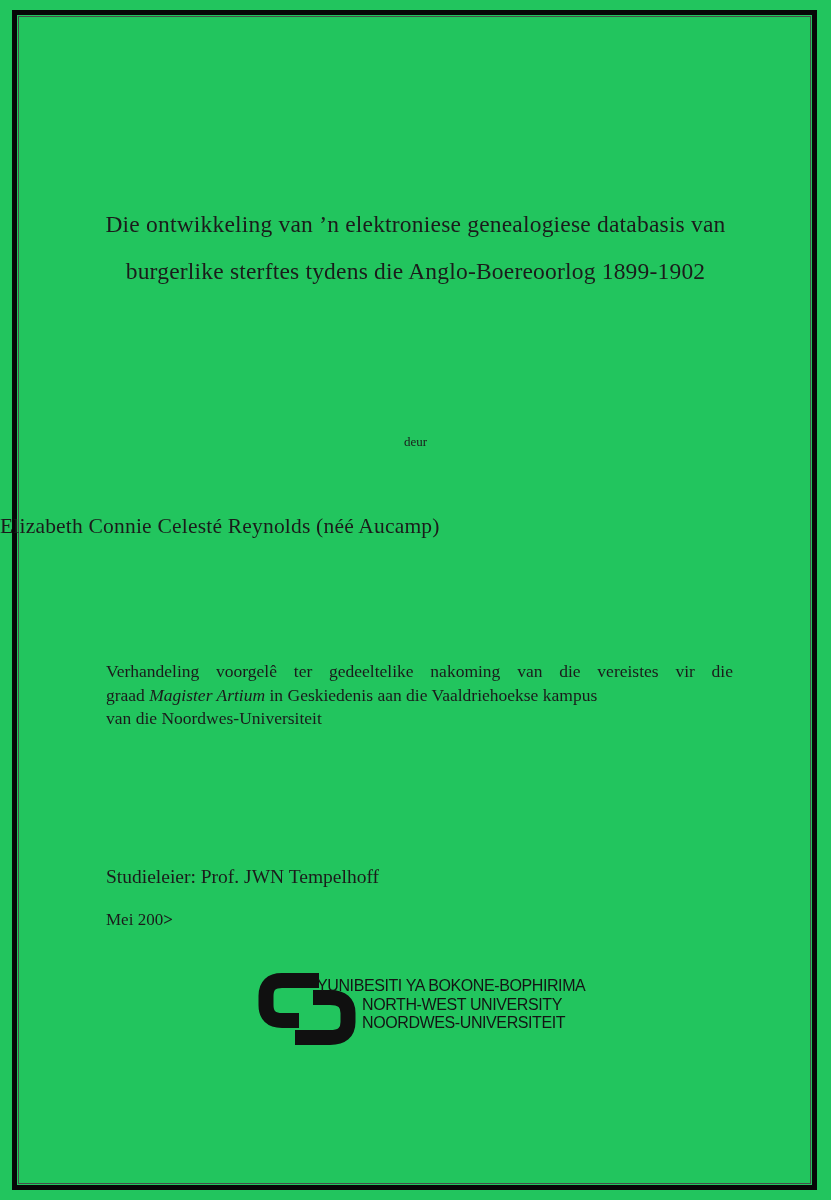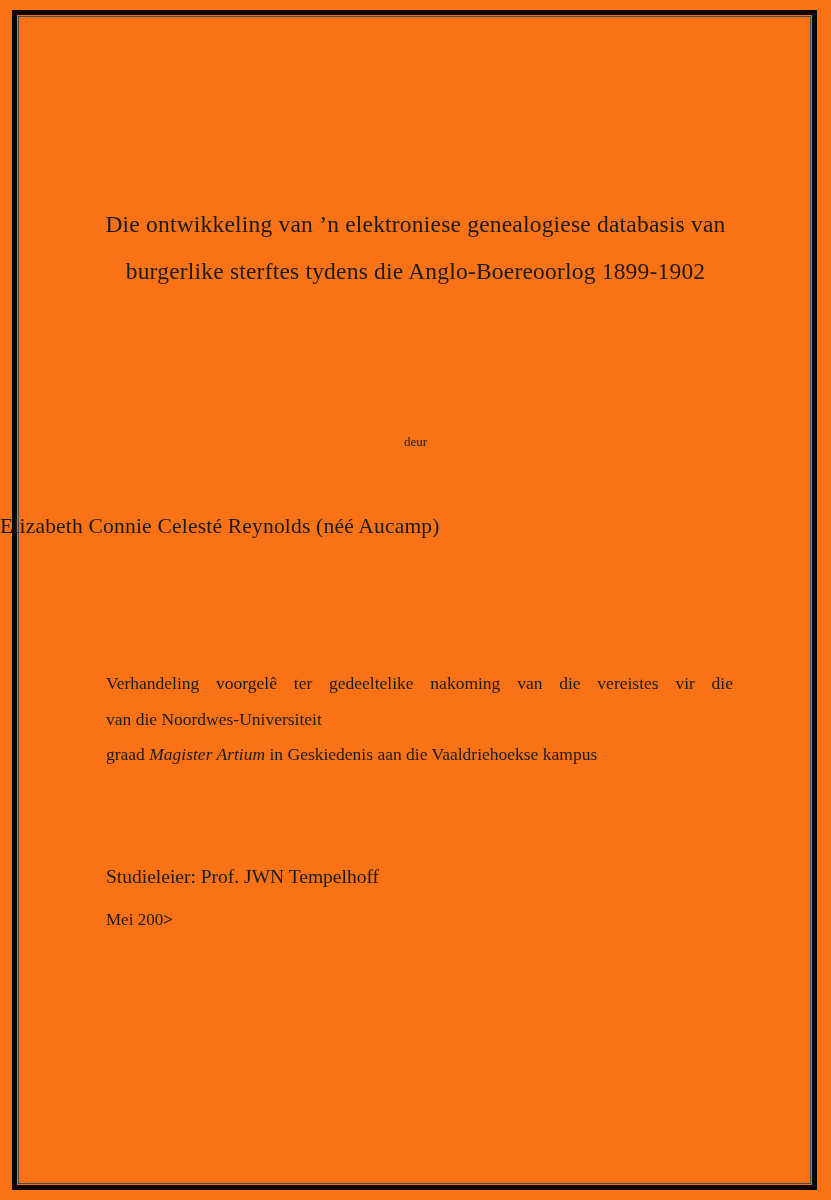--- a/index.html
+++ b/index.html
@@ -1,19 +1,19 @@
 <!DOCTYPE html>
 <html><head>
 <meta charset="utf-8">
 <style>
   html,body{margin:0;padding:0;background:#e8e8e8;}
   .page{
     position:relative;
     width:831px;height:1200px;
-    background:#f97316;
+    background:#22c55e;
     font-family:"Liberation Serif", serif;
     color:#1b1b1b;
     overflow:hidden;
     margin:0 auto;
   }
   
   .frame{
     position:absolute;left:12px;top:10px;right:14px;bottom:10px;
     border:5px solid #070707;
   }
@@ -33,21 +33,21 @@
     text-align:center;font-size:13px;
   }
   .author{
     position:absolute;left:0;right:0;top:514px;
     font-size:21.5px;letter-spacing:.2px;
   }
   .submission{
     position:absolute;left:106px;width:627px;top:660px;
     font-size:17.5px;line-height:23.5px;
   }
-  .sub-line{white-space:normal;margin-top:12px;}
+  .sub-line{white-space:normal;}
   .sub-line.justify{text-align:justify;text-align-last:justify;}
   .submission em{font-style:italic;}
   .supervisor{
     position:absolute;left:106px;top:866px;
     font-size:19.5px;
   }
   .date{
     position:absolute;left:106px;top:910px;
     font-size:17px;
   }
@@ -76,22 +76,31 @@
     <span class="title-line">Die ontwikkeling van ’n elektroniese genealogiese databasis van</span>
     <span class="title-line">burgerlike sterftes tydens die Anglo-Boereoorlog 1899-1902</span>
   </h1>
 
   <div class="byline">deur</div>
 
   <div class="author">Elizabeth Connie Celesté Reynolds (néé Aucamp)</div>
 
   <div class="submission">
     <div class="sub-line justify">Verhandeling voorgelê ter gedeeltelike nakoming van die vereistes vir die</div>
+    <div class="sub-line"><span>graad </span><em>Magister Artium</em><span> in Geskiedenis aan die Vaaldriehoekse kampus</span></div>
     <div class="sub-line">van die Noordwes-Universiteit</div>
-    <div class="sub-line"><span>graad </span><em>Magister Artium</em><span> in Geskiedenis aan die Vaaldriehoekse kampus</span></div>
   </div>
 
   <div class="supervisor">Studieleier: Prof. JWN Tempelhoff</div>
 
   <div class="date"><span>Mei 200</span><span class="date-glyph">&gt;</span></div>
 
+  <div class="logo">
+    <svg class="logo-mark" viewBox="0 0 100 74" aria-hidden="true">
+      <path d="M 61 8.5 H 24 Q 8 8.5 8 24 V 33 Q 8 48.5 24 48.5 H 41" fill="none" stroke="#101010" stroke-width="15"></path>
+      <path d="M 37 65.5 H 72 Q 90 65.5 90 50 V 41 Q 90 25.5 72 25.5 H 55" fill="none" stroke="#101010" stroke-width="15"></path>
+    </svg>
+    <div class="logo-line logo-line1">YUNIBESITI YA BOKONE-BOPHIRIMA</div>
+    <div class="logo-line logo-line2">NORTH-WEST UNIVERSITY</div>
+    <div class="logo-line logo-line3">NOORDWES-UNIVERSITEIT</div>
+  </div>
 
 </div>
 
 </body></html>

